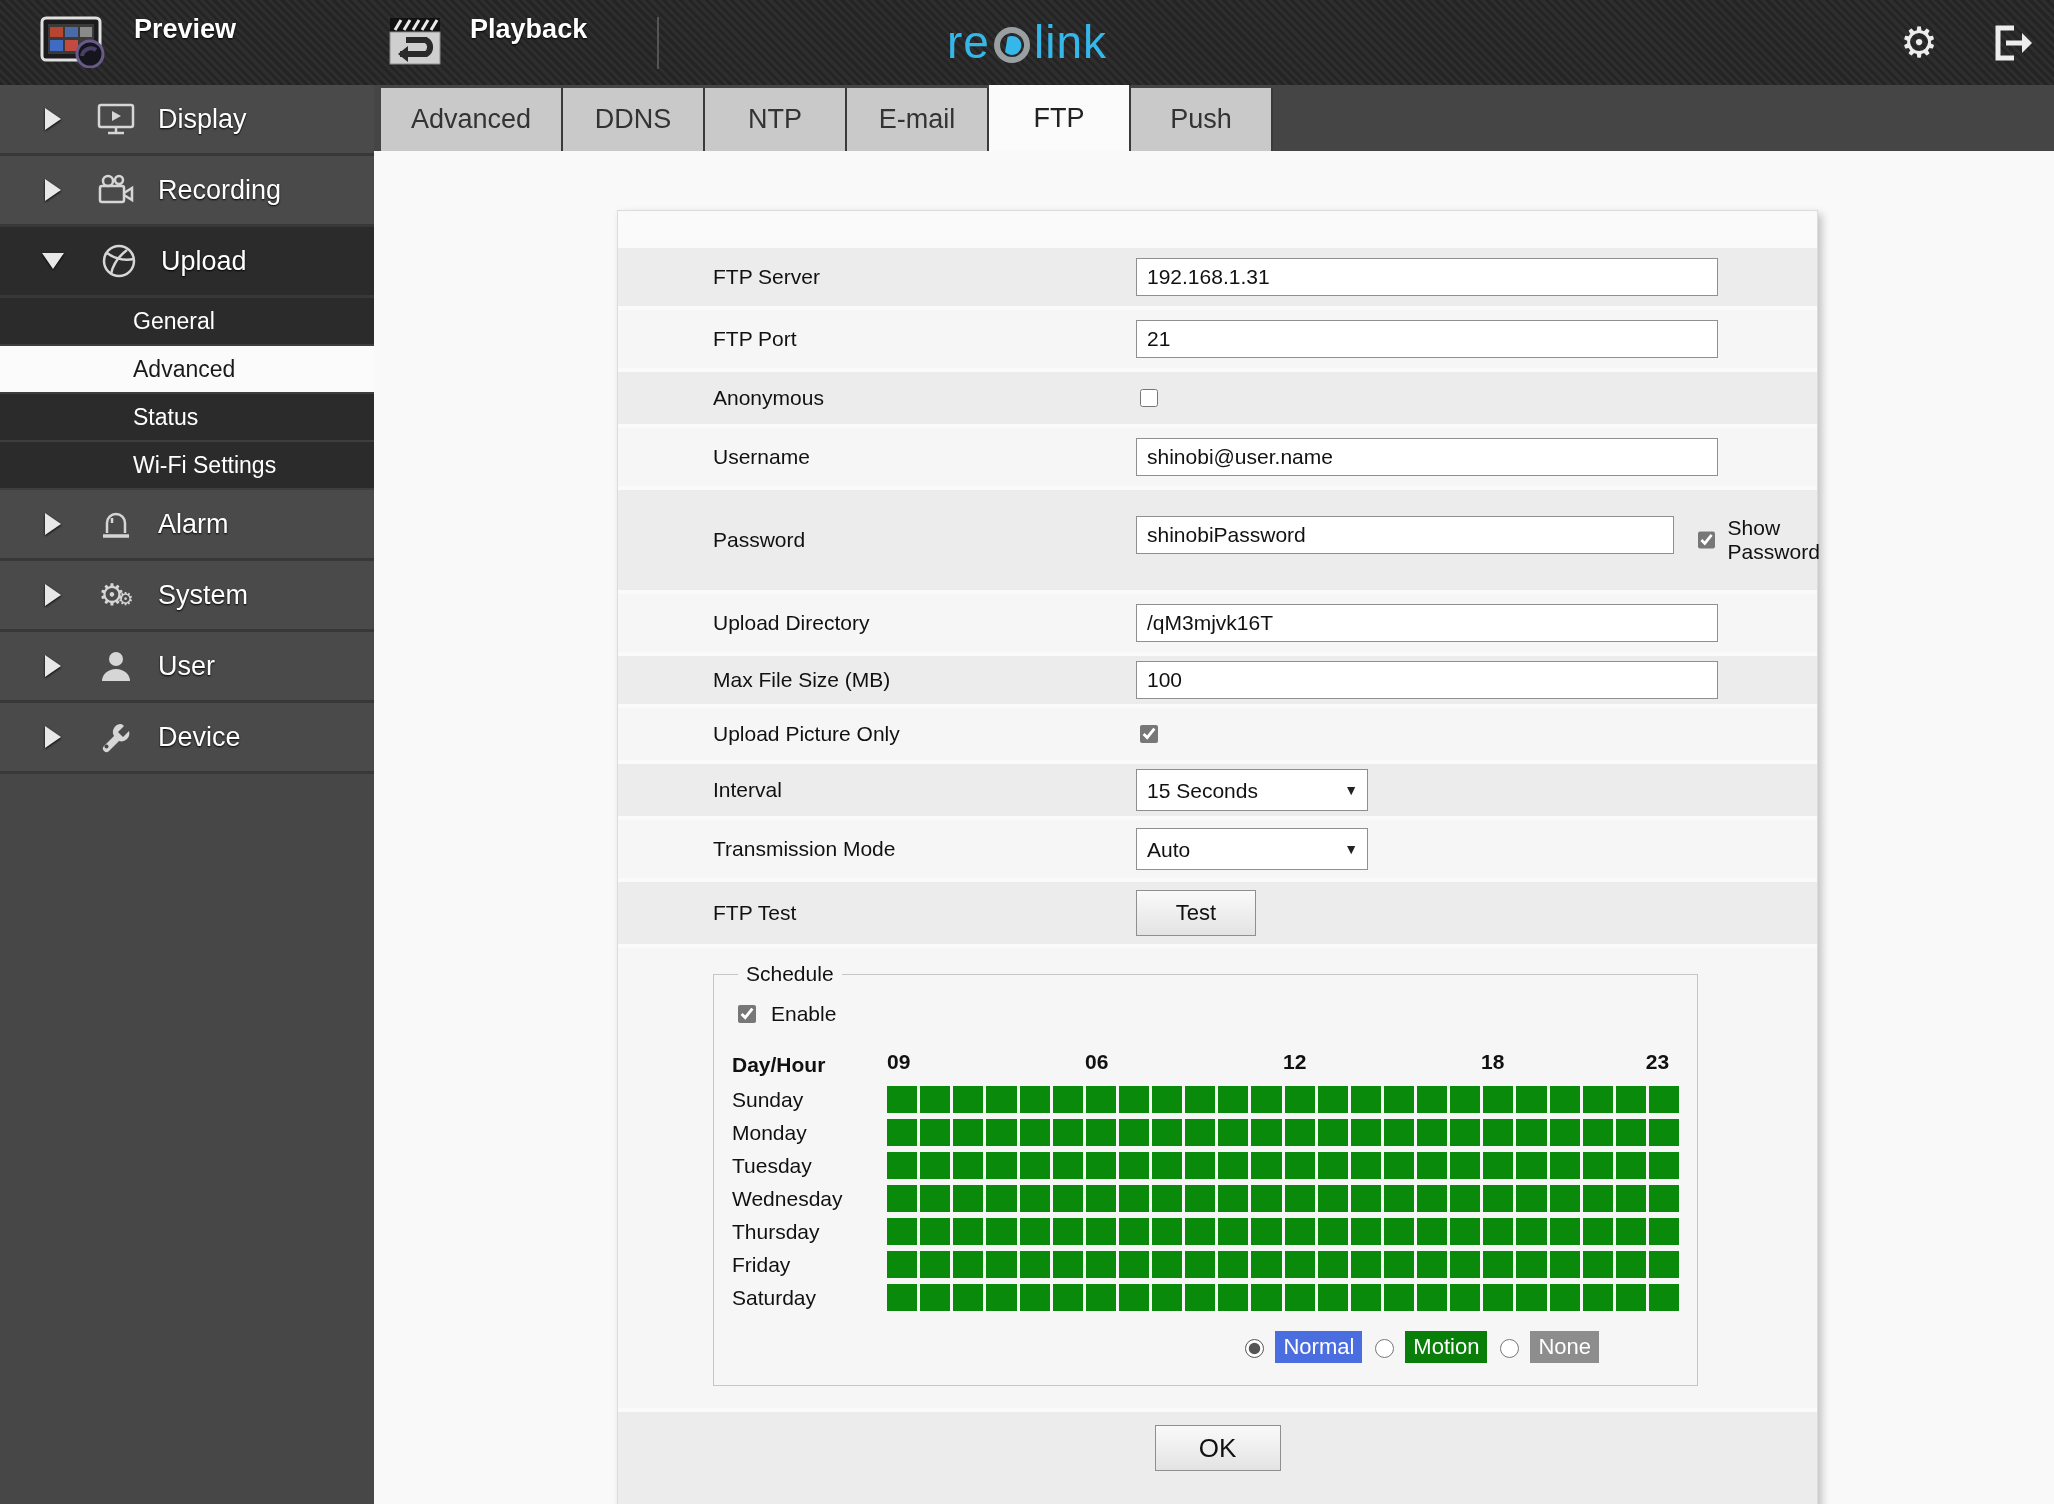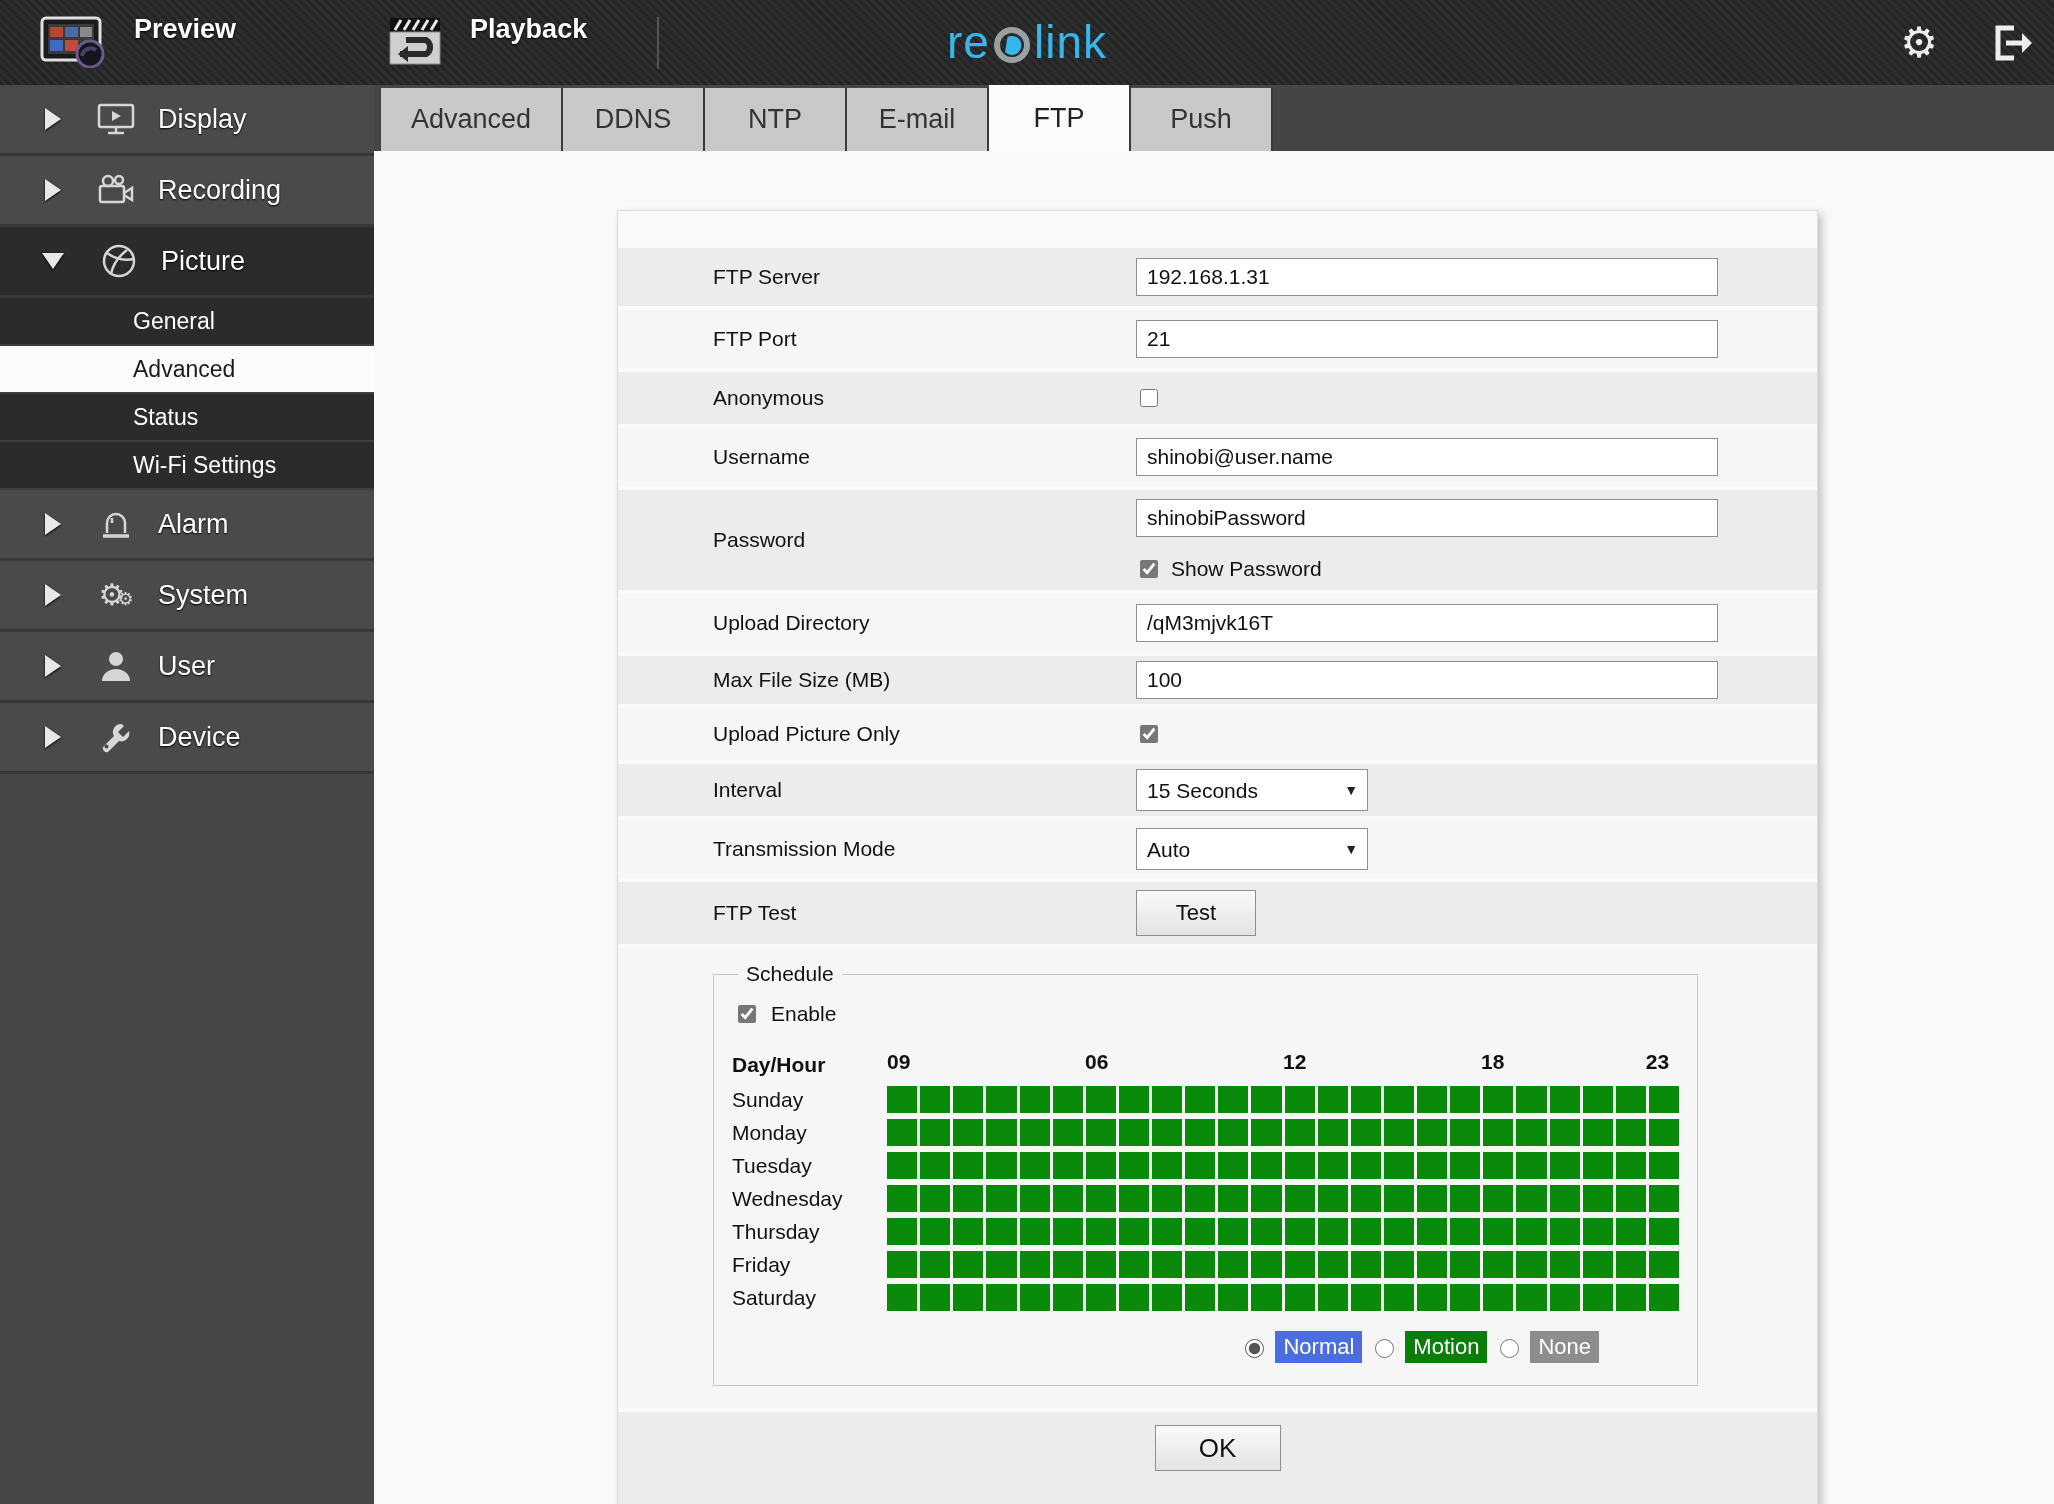--- a/index.html
+++ b/index.html
@@ -63,21 +63,21 @@
        font-size:21px;color:#111;padding:0 10px;box-sizing:content-box;}
   .cbx{width:18px;height:18px;filter:grayscale(1);accent-color:#777;}
   .selwrap{position:relative;display:inline-block;}
   .sel{appearance:none;-webkit-appearance:none;width:232px;height:42px;border:1px solid #8f8f8f;
        background:#fff;font-family:inherit;font-size:21px;color:#111;padding:0 34px 0 10px;}
   .selarrow{position:absolute;right:10px;top:50%;transform:translateY(-50%);
             font-size:14px;color:#222;pointer-events:none;}
   .pushbtn{border:1px solid #8f8f8f;background:linear-gradient(#fafafa,#e3e3e3);
            font-family:inherit;color:#111;cursor:pointer;}
   .testbtn{width:120px;height:46px;font-size:22px;}
-  .pwd-stack{display:flex;flex-direction:column;gap:20px;}
+  .pwd-stack{display:flex;gap:20px;}
   .showpwd{display:flex;align-items:center;gap:10px;font-size:21px;color:#111;}
 
   
   .sched-row{background:#f6f6f6;margin-bottom:4px;padding:14px 0 22px;}
   fieldset.sched{margin:0 0 0 95px;width:985px;box-sizing:border-box;border:1px solid #c6c6c6;
                  padding:4px 18px 22px;}
   fieldset.sched legend{font-size:21px;color:#111;padding:0 8px;margin-left:6px;}
   .enable-row{display:flex;align-items:center;gap:12px;font-size:21px;color:#111;margin:12px 0 24px 2px;}
   .sched-table{width:100%;}
   .sh-row{display:flex;align-items:center;margin-bottom:6px;}
@@ -190,21 +190,21 @@
 
     <div class="side-item expanded">
       <span class="tri-down"></span>
       <span class="side-ico">
         <svg width="36" height="36" viewBox="0 0 36 36" fill="none" stroke="#d6d6d6" stroke-width="2.5">
           <circle cx="18" cy="18" r="15"></circle>
           <path d="M6 10 c8 6 16 8 27 6"></path>
           <path d="M10 31 c2 -10 8 -18 16 -24"></path>
         </svg>
       </span>
-      <span class="side-label">Picture</span>
+      <span class="side-label">Upload</span>
     </div>
 
     <div class="sub-item">
       <span class="sub-label">General</span>
     </div>
     <div class="sub-item active">
       <span class="sub-label">Advanced</span>
     </div>
     <div class="sub-item">
       <span class="sub-label">Status</span>

